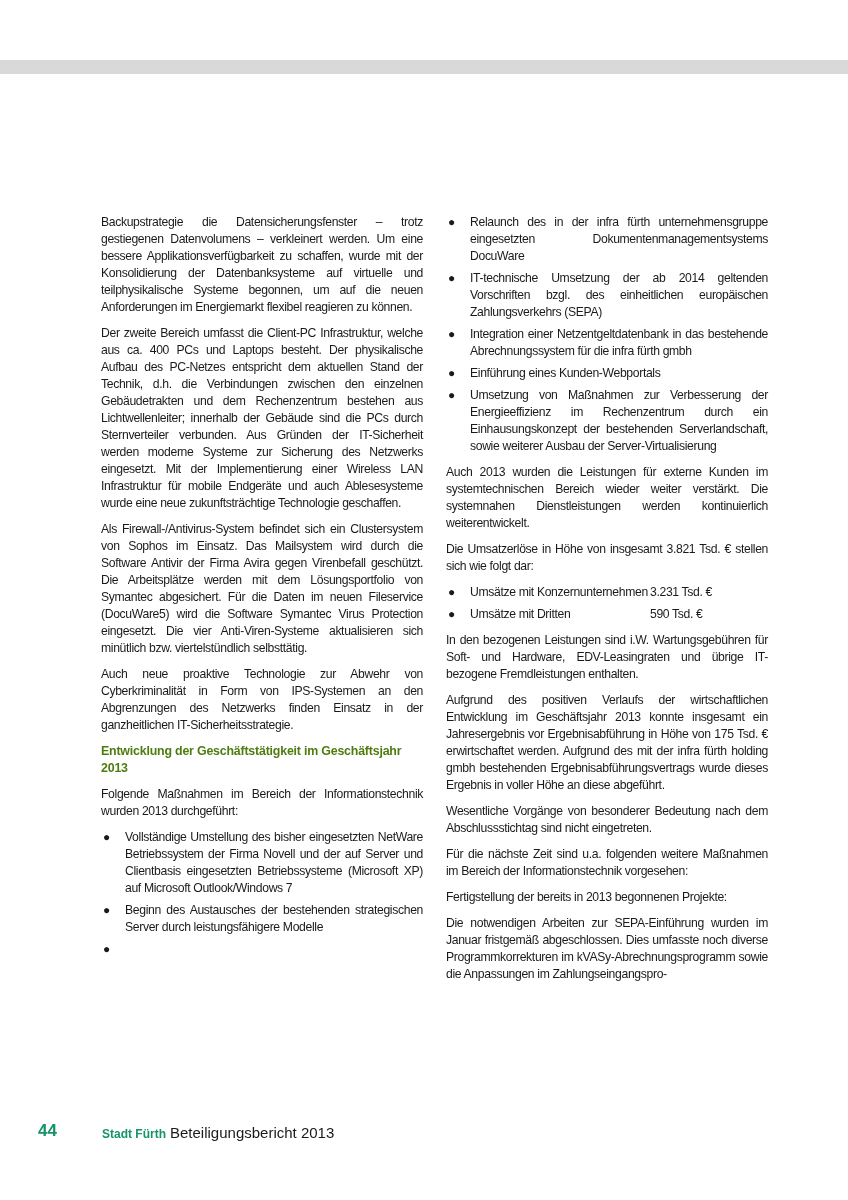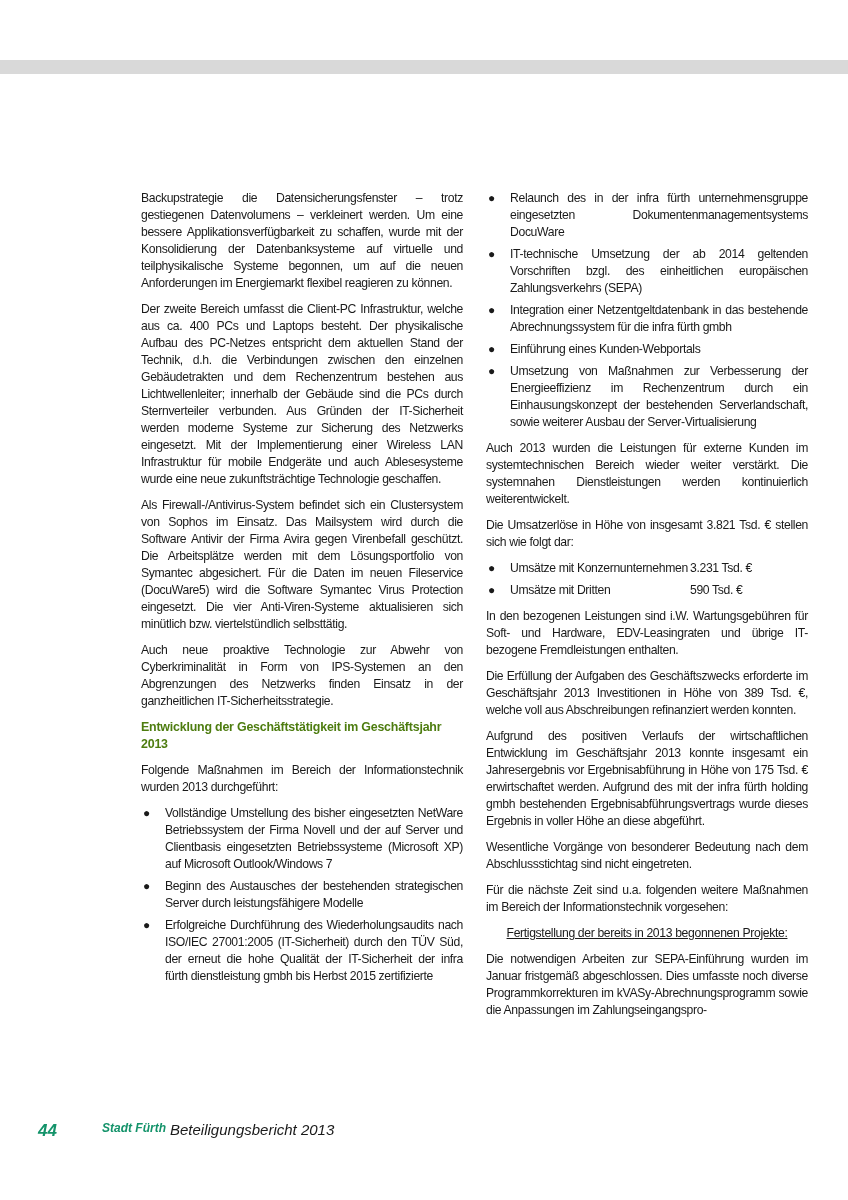--- a/index.html
+++ b/index.html
@@ -1,52 +1,52 @@
 <!DOCTYPE html>
 <html><head>
   <meta charset="utf-8">
   <style>
     html, body { margin: 0; padding: 0; background: #ffffff; }
     body { width: 848px; height: 1200px; position: relative; overflow: hidden;
            font-family: "Liberation Sans", sans-serif; color: #1a1a1a; }
     .topbar { position: absolute; left: 0; top: 60px; width: 848px; height: 14px; background: #d9d9d9; }
-    .col { position: absolute; top: 190px; width: 322px; font-size: 12.2px; line-height: 17px;
-           letter-spacing: -0.35px; margin-left: 40px; }
+    .col { position: absolute; top: 214px; width: 322px; font-size: 12.2px; line-height: 17px;
+           letter-spacing: -0.35px; }
     .col.left { left: 101px; }
     .col.right { left: 446px; }
     p { margin: 0 0 9px 0; text-align: justify; }
-    p.last-left { text-align: center; text-decoration: underline; }
+    p.last-left { text-align: left; }
     h3 { margin: 0 0 9px 0; font-size: 12.4px; line-height: 17px; color: #4d7c0f; font-weight: bold; letter-spacing: -0.2px; }
     ul { list-style: none; margin: 0 0 9px 0; padding: 0; }
     li { position: relative; padding-left: 24px; margin: 0 0 5px 0; text-align: justify; }
     li .bullet { position: absolute; left: 2px; top: 0; font-size: 12px; }
     li.amount { display: flex; text-align: left; }
     li.amount .label { width: 180px; }
     li.amount .value { flex: 1; padding-right: 42px; align-self: flex-end; }
-    .footer { position: absolute; top: 1121px; left: 38px; display: flex; align-items: flex-start; font-style: italic; }
+    .footer { position: absolute; top: 1121px; left: 38px; display: flex; align-items: flex-end; }
     .pagenum { font-size: 17px; font-weight: bold; color: #14936a; width: 64px; }
     .footer .brand { font-size: 12px; font-weight: bold; color: #14936a; margin-right: 4px; }
     .footer .report { font-size: 15px; color: #1a1a1a; }
   </style>
 </head>
 <body>
 
 <div class="topbar"></div>
 
 <div class="col left">
   <p>Backupstrategie die Datensicherungsfenster – trotz gestiegenen Datenvolumens – verkleinert werden. Um eine bessere Applikationsverfügbarkeit zu schaffen, wurde mit der Konsolidierung der Datenbanksysteme auf virtuelle und teilphysikalische Systeme begonnen, um auf die neuen Anforderungen im Energiemarkt flexibel reagieren zu können.</p>
   <p>Der zweite Bereich umfasst die Client-PC Infrastruktur, welche aus ca. 400 PCs und Laptops besteht. Der physikalische Aufbau des PC-Netzes entspricht dem aktuellen Stand der Technik, d.h. die Verbindungen zwischen den einzelnen Gebäudetrakten und dem Rechenzentrum bestehen aus Lichtwellenleiter; innerhalb der Gebäude sind die PCs durch Sternverteiler verbunden. Aus Gründen der IT-Sicherheit werden moderne Systeme zur Sicherung des Netzwerks eingesetzt. Mit der Implementierung einer Wireless LAN Infrastruktur für mobile Endgeräte und auch Ablesesysteme wurde eine neue zukunftsträchtige Technologie geschaffen.</p>
   <p>Als Firewall-/Antivirus-System befindet sich ein Clustersystem von Sophos im Einsatz. Das Mailsystem wird durch die Software Antivir der Firma Avira gegen Virenbefall geschützt. Die Arbeitsplätze werden mit dem Lösungsportfolio von Symantec abgesichert. Für die Daten im neuen Fileservice (DocuWare5) wird die Software Symantec Virus Protection eingesetzt. Die vier Anti-Viren-Systeme aktualisieren sich minütlich bzw. viertelstündlich selbsttätig.</p>
   <p>Auch neue proaktive Technologie zur Abwehr von Cyberkriminalität in Form von IPS-Systemen an den Abgrenzungen des Netzwerks finden Einsatz in der ganzheitlichen IT-Sicherheitsstrategie.</p>
   <h3>Entwicklung der Geschäftstätigkeit im Geschäftsjahr 2013</h3>
   <p>Folgende Maßnahmen im Bereich der Informationstechnik wurden 2013 durchgeführt:</p>
   <ul>
     <li><span class="bullet">●</span><span>Vollständige Umstellung des bisher eingesetzten NetWare Betriebssystem der Firma Novell und der auf Server und Clientbasis eingesetzten Betriebssysteme (Microsoft XP) auf Microsoft Outlook/Windows 7</span></li>
     <li><span class="bullet">●</span><span>Beginn des Austausches der bestehenden strategischen Server durch leistungsfähigere Modelle</span></li>
-    <li><span class="bullet">●</span><span>Erfolgreiche Durchführung des Wiederholungsaudits nach ISO/IEC 27001:2005 (IT-Sicherheit) durch den TÜV Süd, der erneut die hohe Qualität der IT-Sicherheit der infra fürth dienstleistung gmbh bis Herbst 2015 zertifizierte</span></li>
+    <li><span class="bullet">●</span></li>
   </ul>
 </div>
 
 <div class="col right">
   <ul>
     <li><span class="bullet">●</span><span>Relaunch des in der infra fürth unternehmensgruppe eingesetzten Dokumentenmanagementsystems DocuWare</span></li>
     <li><span class="bullet">●</span><span>IT-technische Umsetzung der ab 2014 geltenden Vorschriften bzgl. des einheitlichen europäischen Zahlungsverkehrs (SEPA)</span></li>
     <li><span class="bullet">●</span><span>Integration einer Netzentgeltdatenbank in das bestehende Abrechnungssystem für die infra fürth gmbh</span></li>
     <li><span class="bullet">●</span><span>Einführung eines Kunden-Webportals</span></li>
     <li><span class="bullet">●</span><span>Umsetzung von Maßnahmen zur Verbesserung der Energieeffizienz im Rechenzentrum durch ein Einhausungskonzept der bestehenden Serverlandschaft, sowie weiterer Ausbau der Server-Virtualisierung</span></li>
@@ -59,21 +59,20 @@
         <span class="label">Umsätze mit Konzernunternehmen</span>
         <span class="value">3.231 Tsd. €</span>
       </li>
     <li class="amount">
         <span class="bullet">●</span>
         <span class="label">Umsätze mit Dritten</span>
         <span class="value">590 Tsd. €</span>
       </li>
   </ul>
   <p>In den bezogenen Leistungen sind i.W. Wartungsgebühren für Soft- und Hardware, EDV-Leasingraten und übrige IT-bezogene Fremdleistungen enthalten.</p>
-  <p>Die Erfüllung der Aufgaben des Geschäftszwecks erforderte im Geschäftsjahr 2013 Investitionen in Höhe von 389 Tsd. €, welche voll aus Abschreibungen refinanziert werden konnten.</p>
   <p>Aufgrund des positiven Verlaufs der wirtschaftlichen Entwicklung im Geschäftsjahr 2013 konnte insgesamt ein Jahresergebnis vor Ergebnisabführung in Höhe von 175 Tsd. € erwirtschaftet werden. Aufgrund des mit der infra fürth holding gmbh bestehenden Ergebnisabführungsvertrags wurde dieses Ergebnis in voller Höhe an diese abgeführt.</p>
   <p>Wesentliche Vorgänge von besonderer Bedeutung nach dem Abschlussstichtag sind nicht eingetreten.</p>
   <p>Für die nächste Zeit sind u.a. folgenden weitere Maßnahmen im Bereich der Informationstechnik vorgesehen:</p>
   <p class="last-left">Fertigstellung der bereits in 2013 begonnenen Projekte:</p>
   <p>Die notwendigen Arbeiten zur SEPA-Einführung wurden im Januar fristgemäß abgeschlossen. Dies umfasste noch diverse Programmkorrekturen im kVASy-Abrechnungsprogramm sowie die Anpassungen im Zahlungseingangspro-</p>
 </div>
 
 <div class="footer">
   <span class="pagenum">44</span>
   <span class="brand">Stadt Fürth</span>

